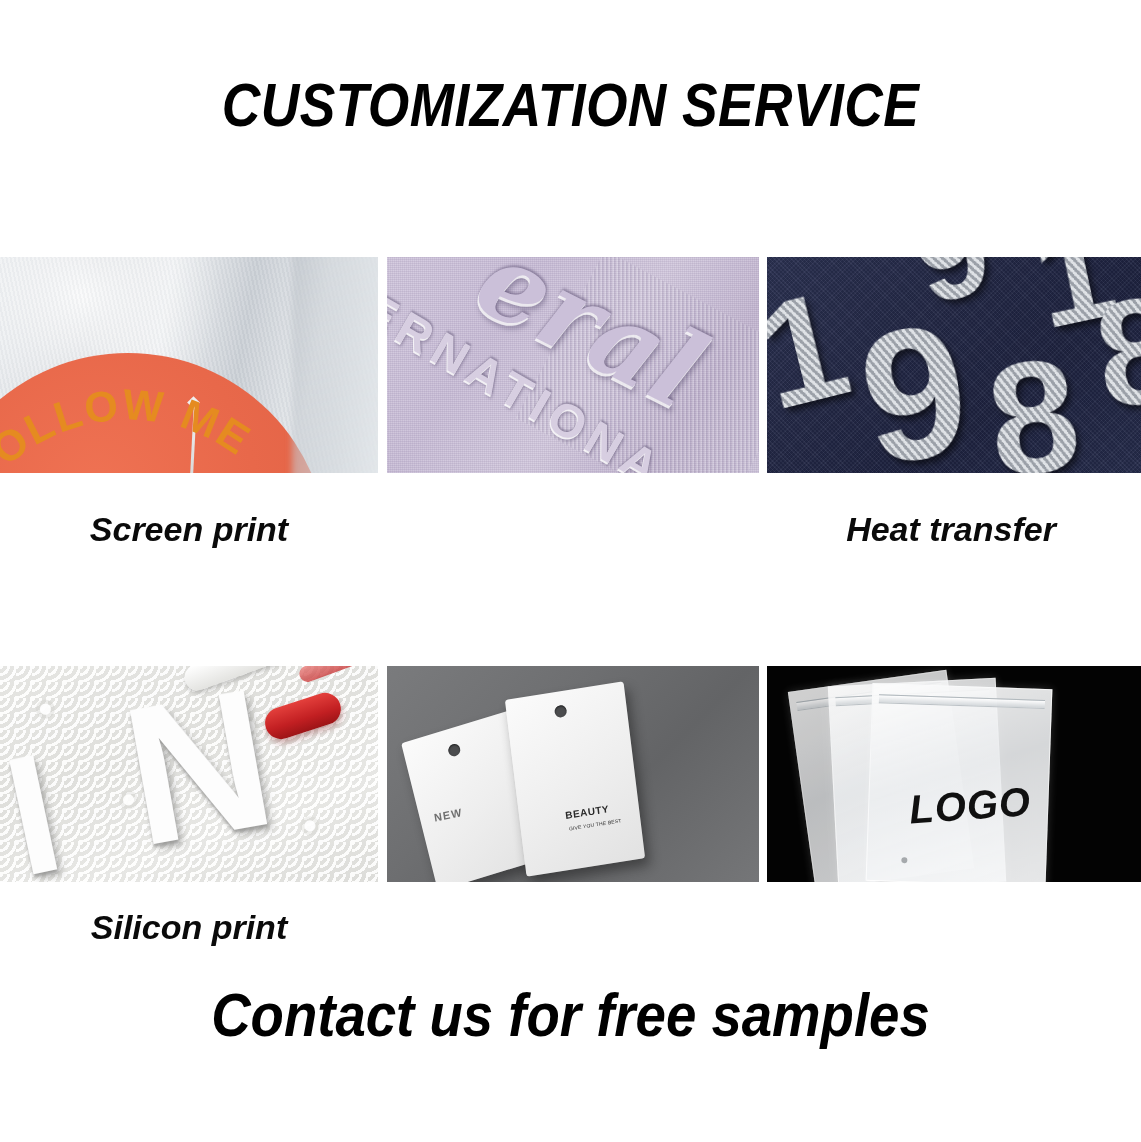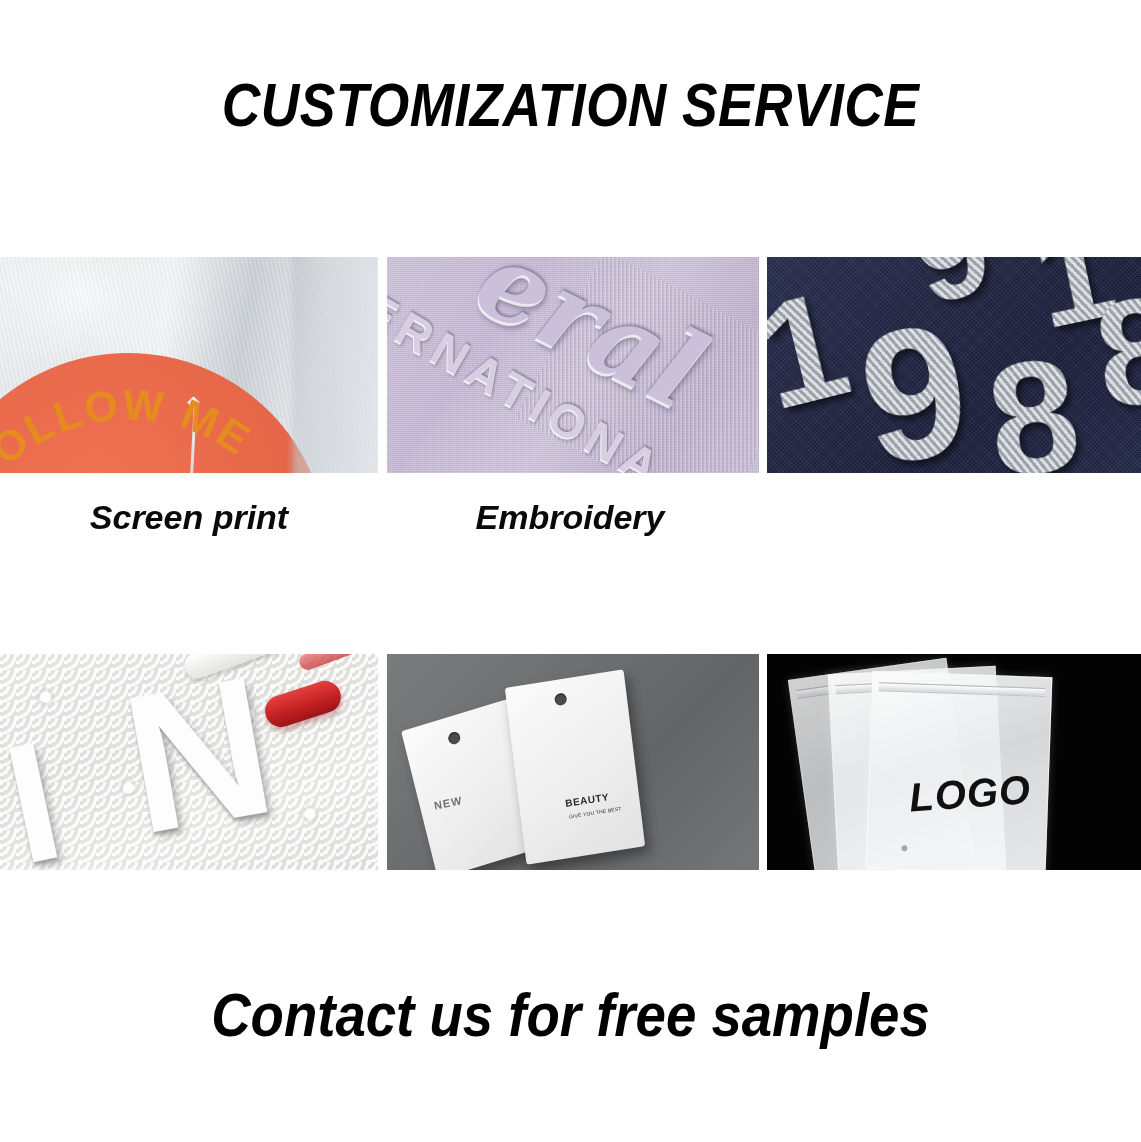--- a/index.html
+++ b/index.html
@@ -71,21 +71,21 @@
     width: 376px;
     margin-left: 5px;
   }
 
   .caption {
     text-align: center;
     font-size: 34px;
     font-weight: bold;
     font-style: italic;
     line-height: 1;
-    padding-top: 27px;
+    padding-top: 39px;
     color: #0a0a0a;
     white-space: nowrap;
   }
   .cell-row2 .caption { padding-top: 28px; }
 
   
   .footer {
     position: absolute;
     top: 984px;
     left: 0;
@@ -427,44 +427,45 @@
       <div class="caption">Screen print</div>
     </div>
 
     <div class="cell">
       <div class="thumb inset ph-emb">
         <div class="weave"></div>
         <div class="stitchpatch"></div>
         <div class="embrow row-international">ERNATIONA</div>
         <div class="embrow row-script">eral</div>
       </div>
-      <div class="caption">Embroidery</div>
     </div>
 
     <div class="cell">
       <div class="thumb inset3 ph-heat">
         <div class="fabric"></div>
         <div class="glyph g4">9</div>
         <div class="glyph g5">1</div>
         <div class="glyph g6">8</div>
         <div class="glyph g1">1</div>
         <div class="glyph g2">9</div>
         <div class="glyph g3">8</div>
       </div>
+      <div class="caption">Heat transfer</div>
     </div>
 
     <div class="cell cell-row2">
       <div class="thumb ph-sil">
         <div class="terry"></div>
         <div class="whitebar"></div>
         <div class="redbar2"></div>
         <div class="redbar"></div>
         <div class="sglyph s1">I</div>
         <div class="sglyph s2">N</div>
       </div>
+      <div class="caption">Silicon print</div>
     </div>
 
     <div class="cell cell-row2">
       <div class="thumb inset ph-tag">
         <div class="tagcard tag-left">
           <div class="hole hole-l"></div>
           <div class="tagtext txt-new">NEW</div>
         </div>
         <div class="tagcard tag-right">
           <div class="hole hole-r"></div>

